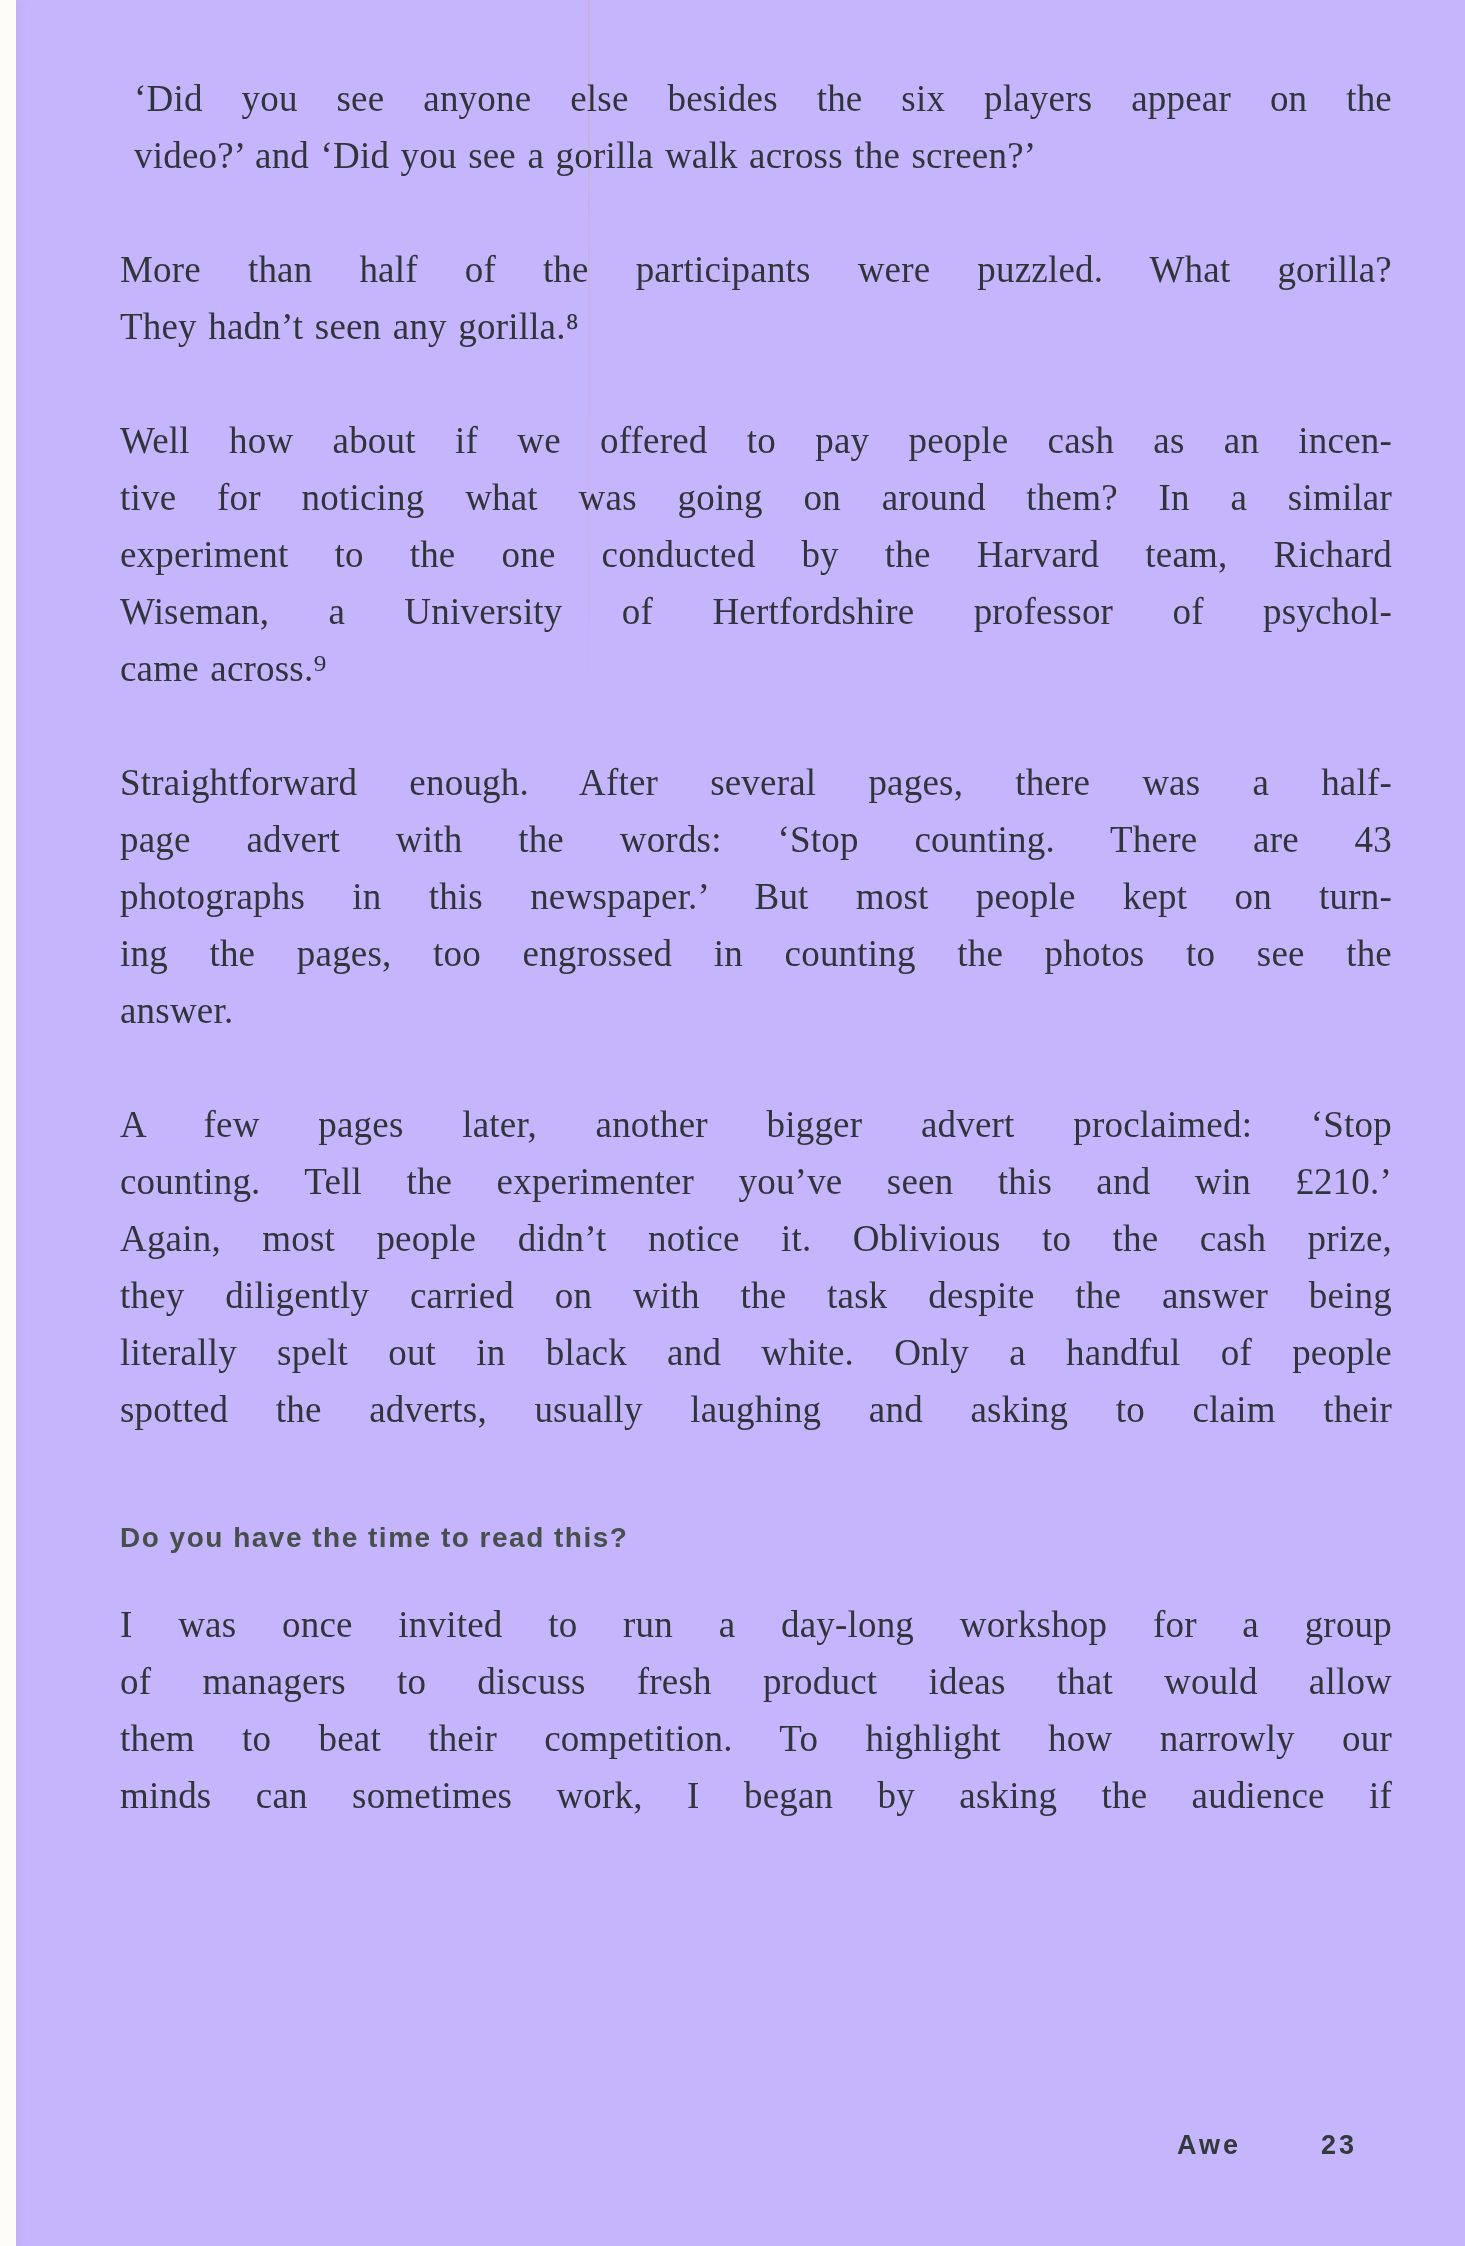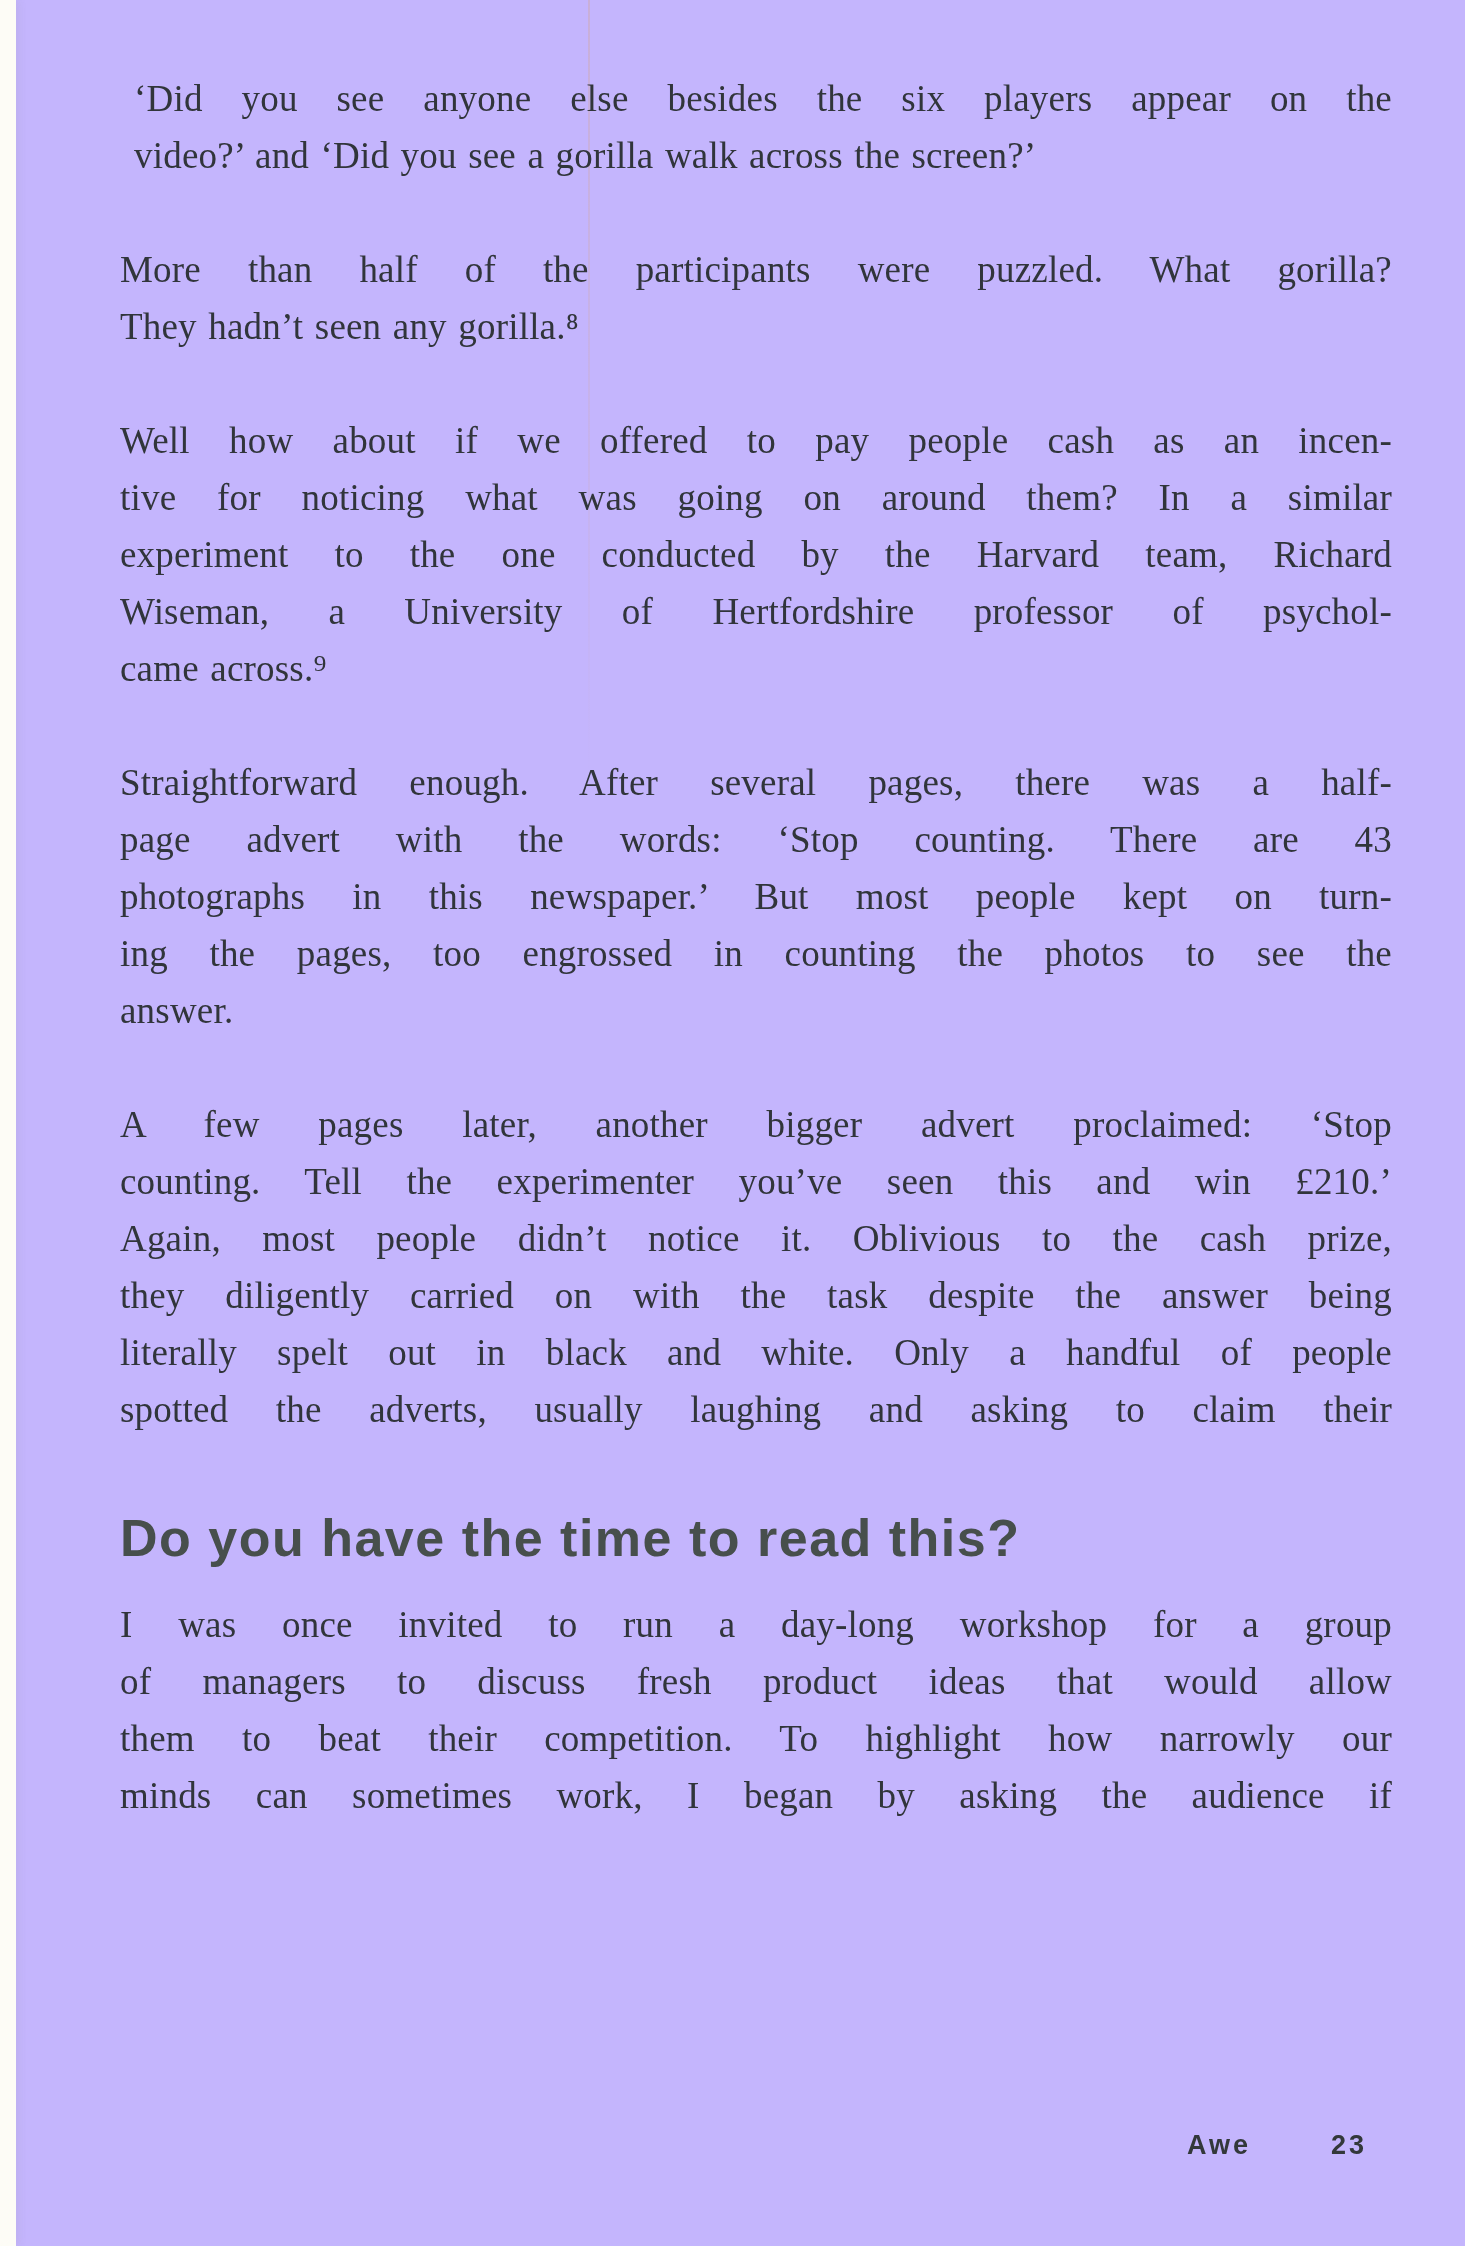--- a/index.html
+++ b/index.html
@@ -37,30 +37,30 @@
     font-size: 37px;
     line-height: 57px;
     letter-spacing: 0.2px;
     word-spacing: 2px;
     text-align: justify;
     text-align-last: justify;
   }
   .line.last { text-align-last: left; }
   .heading {
     font-family: "Liberation Sans", sans-serif;
-    font-size: 52px;
+    font-size: 28px;
     line-height: 60px;
     font-weight: bold;
     color: #474f4c;
     letter-spacing: 1.5px;
     margin: 70px 0 28px 0;
   }
   .footer {
     position: absolute;
-    top: 2130px; right: 98px;
+    top: 2130px; right: 108px;
     display: flex; align-items: baseline; gap: 80px;
     font-family: "Liberation Sans", sans-serif;
     font-weight: bold;
     font-size: 27px;
     color: #33383a;
     letter-spacing: 3px;
   }
 </style>
 </head>
 <body>

